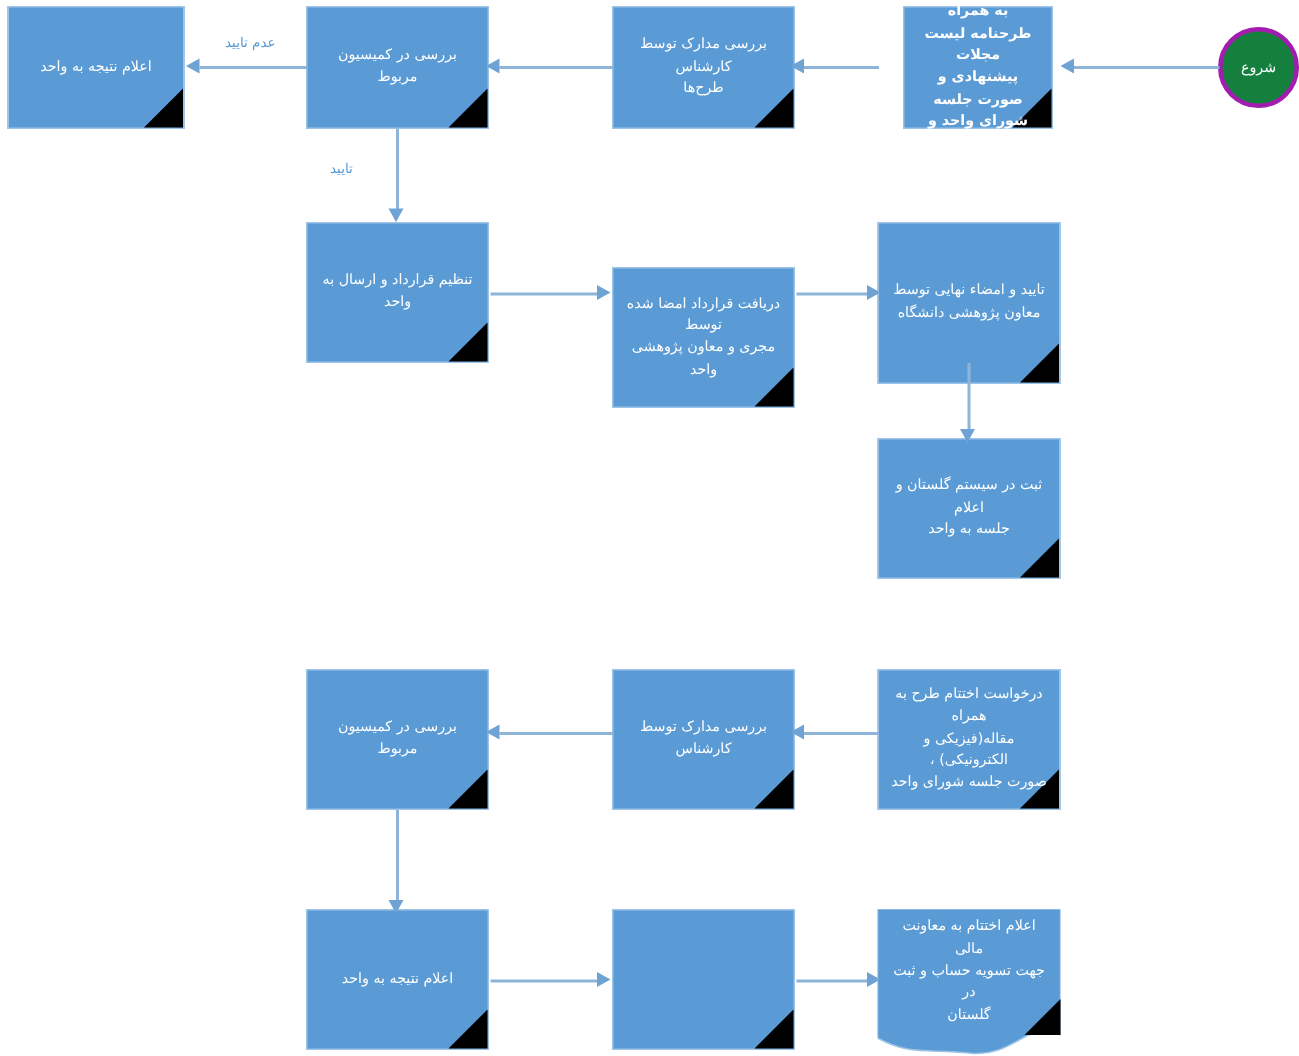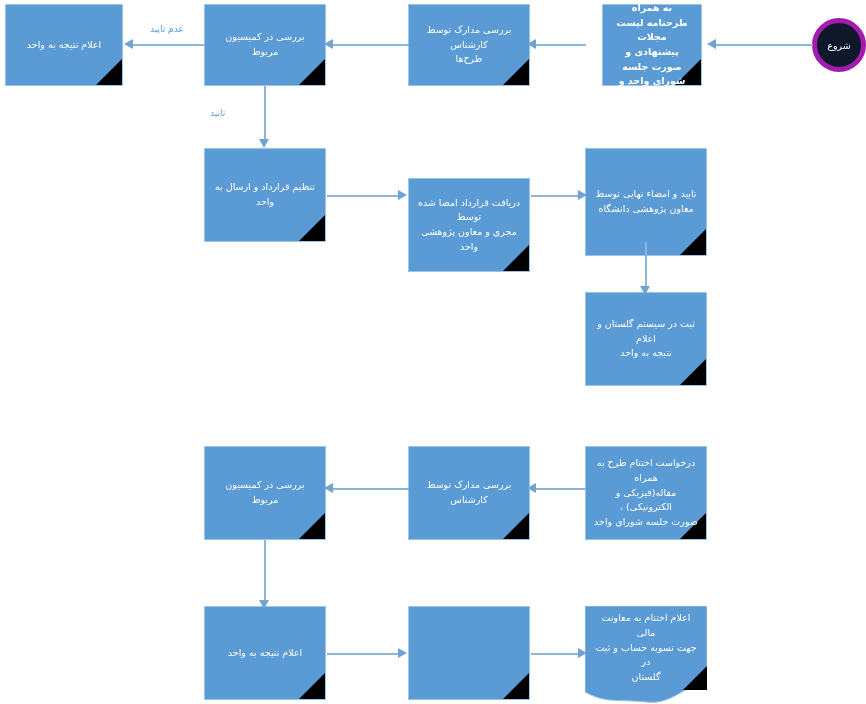--- a/index.html
+++ b/index.html
@@ -65,22 +65,22 @@
   .node.wavy .doc-shape {
     position: absolute;
     inset: 0;
     z-index: 1;
   }
   .node.wavy .doc-shape svg { display: block; width: 100%; height: 100%; }
 
   .terminator {
     position: absolute;
     box-sizing: border-box;
-    background: #0f172a;
-    border: 5px solid #a21caf;
+    background: #15803d;
+    border: 3px solid #a21caf;
     border-radius: 50%;
     display: flex;
     align-items: center;
     justify-content: center;
     color: #ffffff;
     font-size: 9.5px;
     direction: rtl;
   }
 
   
@@ -165,21 +165,21 @@
   <div class="arrow left" style="left:124px; top:39px;"></div>
   <div class="edge-label" style="left:150px; top:24px;">عدم تایید</div>
 
   <div class="node" style="left:5px; top:4px; width:118px; height:82px;">
     <span class="label">اعلام نتیجه به واحد</span>
     <span class="fold"></span>
   </div>
 
   <div class="edge v" style="left:264px; top:86px; height:54px;"></div>
   <div class="arrow down" style="left:259px; top:139px;"></div>
-  <div class="edge-label" style="left:210px; top:108px;">تایید</div>
+  <div class="edge-label" style="left:220px; top:108px;">تایید</div>
 
   <div class="node" style="left:204px; top:148px; width:122px; height:94px;">
     <span class="label">تنظیم قرارداد و ارسال به واحد</span>
     <span class="fold"></span>
   </div>
 
   <div class="edge h" style="left:327px; top:195px; width:72px;"></div>
   <div class="arrow right" style="left:398px; top:190px;"></div>
 
   <div class="node" style="left:408px; top:148px; width:122px; height:94px;margin-top:30px;">
@@ -195,21 +195,21 @@
     <span class="label">تایید و امضاء نهایی توسط
 معاون پژوهشی دانشگاه</span>
     <span class="fold"></span>
   </div>
 
   <div class="edge v" style="left:645px; top:242px; height:45px;"></div>
   <div class="arrow down" style="left:640px; top:286px;"></div>
 
   <div class="node" style="left:585px; top:292px; width:122px; height:94px;">
     <span class="label">ثبت در سیستم گلستان و اعلام
-نتیجه به واحد</span>
+جلسه به واحد</span>
     <span class="fold"></span>
   </div>
 
   <div class="node" style="left:585px; top:446px; width:122px; height:94px;">
     <span class="label">درخواست اختتام طرح به همراه
 مقاله(فیزیکی و الکترونیکی) ،
 صورت جلسه شورای واحد</span>
     <span class="fold"></span>
   </div>
 

